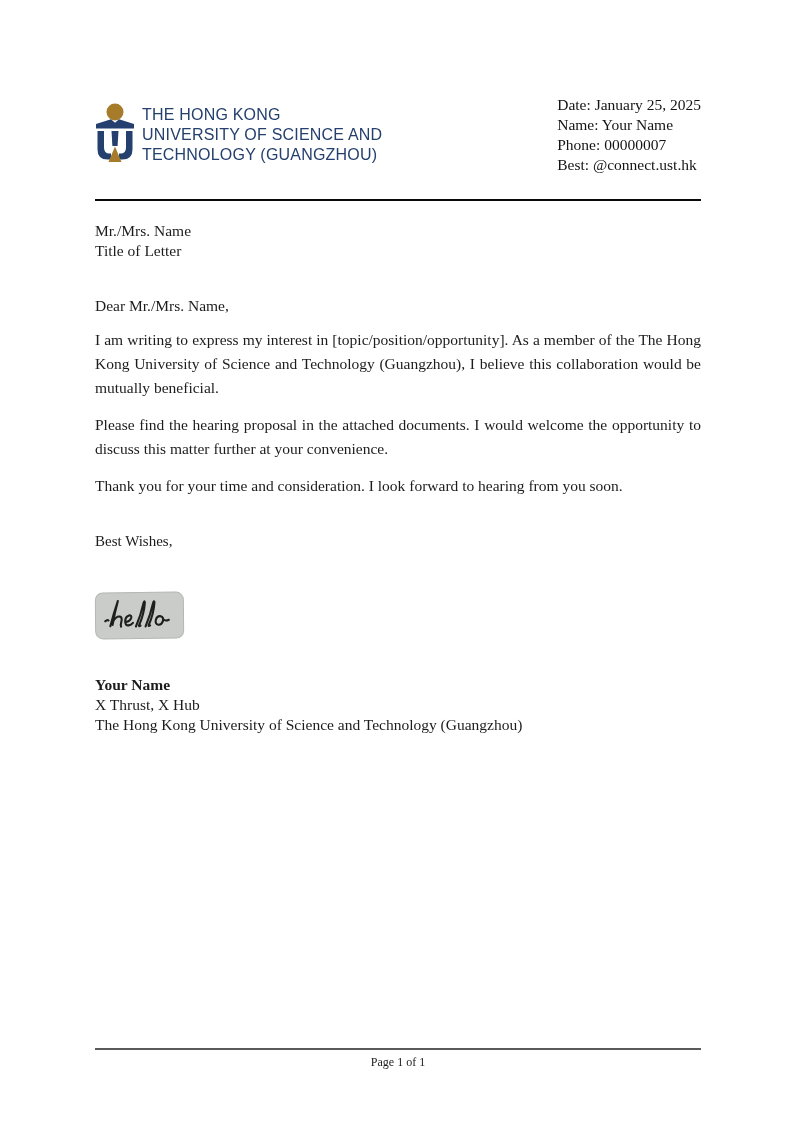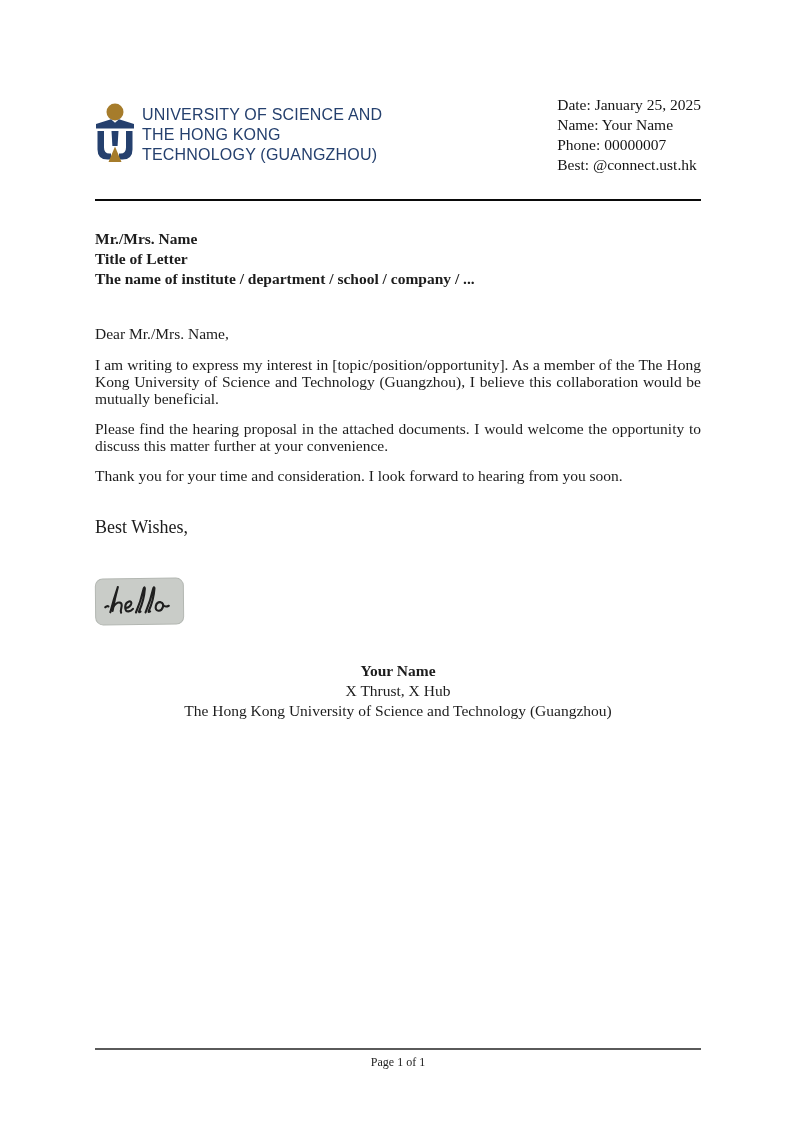--- a/index.html
+++ b/index.html
@@ -54,39 +54,39 @@
 
   
   .header-rule {
     margin-top: 24px;
     border: none;
     border-top: 2.5px solid #0a0a0a;
   }
 
   
   .recipient {
-    margin-top: 28px;
-    font-weight: 700;
+    margin-top: 20px;
+    font-weight: 400;
     font-size: 15.5px;
     line-height: 20px;
   }
   .salutation {
     margin-top: 35px;
     font-size: 15.5px;
     line-height: 20px;
   }
   .para {
     margin-top: 12px;
     font-size: 15.5px;
-    line-height: 17px;
+    line-height: 24px;
     text-align: justify;
   }
   .closing {
     margin-top: 33px;
-    font-size: 18px;
+    font-size: 15px;
     line-height: 20px;
   }
 
   
   .signature {
     margin-top: 41px;
     width: 89px;
     height: 47px;
     background: #c9ccc8;
     border: 1px solid #b3b7b2;
@@ -96,21 +96,20 @@
     align-items: center;
     justify-content: center;
   }
   .signature svg { width: 85px; height: 43px; display: block; }
 
   
   .sender {
     margin-top: 36px;
     font-size: 15.5px;
     line-height: 20px;
-    text-align: center;
   }
   .sender-name { font-weight: 700; }
 
   
   .footer {
     position: absolute;
     left: 95px;
     width: 606px;
     top: 1048px;
   }
@@ -135,39 +134,38 @@
       <div class="logo">
         <svg class="logo-icon" viewBox="0 0 40 62" aria-hidden="true">
           <circle cx="20" cy="9" r="8.5" fill="#a67c2b"></circle>
           <path d="M1 21 L16 16.2 L20 19.8 L24 16.2 L39 21 L39 25.5 L1 25.5 Z" fill="#25406e"></path>
           <path d="M2.5 28 L9 28 L9 44.5 Q9 50.5 14.5 50.5 L16 50.5 L16 56.5 L12.5 56.5 Q2.5 56.5 2.5 46.5 Z" fill="#25406e"></path>
           <path d="M37.5 28 L31 28 L31 44.5 Q31 50.5 25.5 50.5 L24 50.5 L24 56.5 L27.5 56.5 Q37.5 56.5 37.5 46.5 Z" fill="#25406e"></path>
           <path d="M16.5 28 L23.5 28 L22.6 43 L17.4 43 Z" fill="#25406e"></path>
           <path d="M20 43.5 L13.5 59 L26.5 59 Z" fill="#a67c2b"></path>
         </svg>
         <div class="logo-text">
+          <div>THE HONG KONG</div>
           <div>UNIVERSITY OF SCIENCE AND</div>
-          <div>THE HONG KONG</div>
           <div>TECHNOLOGY (GUANGZHOU)</div>
         </div>
       </div>
       <div class="contact-info">
         <div>Date: January 25, 2025</div>
         <div>Name: Your Name</div>
         <div>Phone: 00000007</div>
         <div>Best: @connect.ust.hk</div>
       </div>
     </div>
 
     <hr class="header-rule">
 
     <div class="recipient">
       <div>Mr./Mrs. Name</div>
       <div>Title of Letter</div>
-      <div>The name of institute / department / school / company / ...</div>
     </div>
 
     <p class="salutation">Dear Mr./Mrs. Name,</p>
     <p class="para">I am writing to express my interest in [topic/position/opportunity]. As a member of the The Hong Kong University of Science and Technology (Guangzhou), I believe this collaboration would be mutually beneficial.</p>
     <p class="para" style="margin-top:13px">Please find the hearing proposal in the attached documents. I would welcome the opportunity to discuss this matter further at your convenience.</p>
     <p class="para" style="margin-top:13px">Thank you for your time and consideration. I look forward to hearing from you soon.</p>
     <p class="closing">Best Wishes,</p>
 
     <div class="signature" aria-label="hello">
       <svg viewBox="0 0 88 47" aria-hidden="true" fill="none" stroke="#1f1f1f" stroke-width="2.3" stroke-linecap="round" stroke-linejoin="round">

